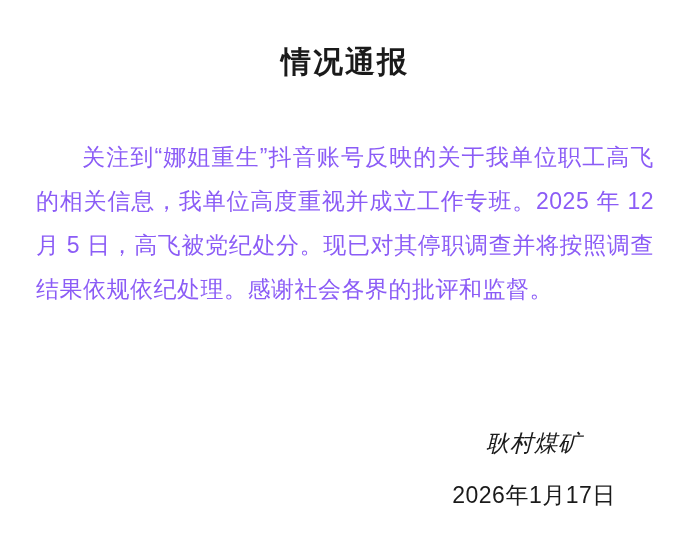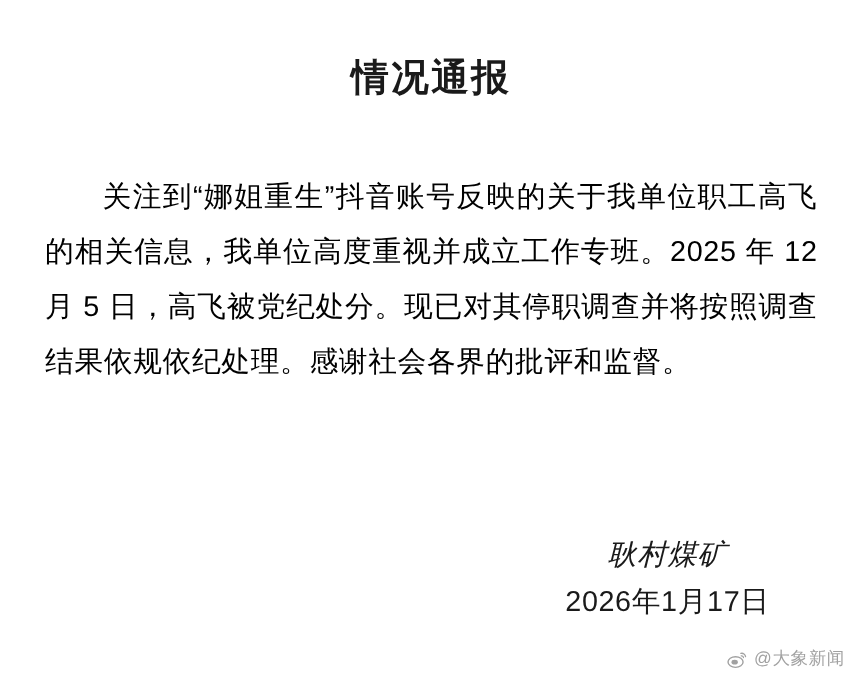--- a/index.html
+++ b/index.html
@@ -30,21 +30,21 @@
     margin: 0;
     padding-top: 42px;
   }
   .doc-body {
     margin: 0;
     padding: 52px 36px 0 36px;
   }
   .doc-paragraph {
     font-size: 23px;
     line-height: 44px;
-    color: #000000;
+    color: #8b5cf6;
     text-indent: 2em;
     text-align: justify;
     margin: 0;
     letter-spacing: 0.5px;
   }
   .signature-block {
     position: absolute;
     right: 56px;
     top: 424px;
     text-align: center;
@@ -55,21 +55,21 @@
     line-height: 38px;
     color: #1a1a1a;
     letter-spacing: 1px;
     font-style: italic;
   }
   .sig-date {
     font-size: 23px;
     line-height: 38px;
     color: #1a1a1a;
     letter-spacing: 0.5px;
-    margin-top: 0;
+    margin-top: 14px;
   }
   .watermark {
     position: absolute;
     right: 14px;
     bottom: 8px;
     display: flex;
     align-items: center;
     gap: 5px;
     opacity: 0.92;
   }
@@ -93,25 +93,14 @@
 
   <div class="doc-body">
     <p class="doc-paragraph">关注到“娜姐重生”抖音账号反映的关于我单位职工高飞的相关信息，我单位高度重视并成立工作专班。2025 年 12 月 5 日，高飞被党纪处分。现已对其停职调查并将按照调查结果依规依纪处理。感谢社会各界的批评和监督。</p>
   </div>
 
   <div class="signature-block">
     <div class="sig-org">耿村煤矿</div>
     <div class="sig-date">2026年1月17日</div>
   </div>
 
-  <div class="watermark">
-    <span class="weibo-icon-wrap">
-      <svg class="weibo-icon" viewBox="0 0 24 24" aria-hidden="true">
-        <ellipse cx="10.5" cy="15" rx="8.5" ry="6" fill="none" stroke="#9a9a9a" stroke-width="1.6"></ellipse>
-        <ellipse cx="9.5" cy="15.2" rx="3.6" ry="2.7" fill="#9a9a9a"></ellipse>
-        <path d="M16.5 5.2c2.6-0.6 5.1 1.1 5.3 3.7" fill="none" stroke="#9a9a9a" stroke-width="1.5" stroke-linecap="round"></path>
-        <path d="M16.9 8.1c1.2-0.3 2.4 0.5 2.5 1.8" fill="none" stroke="#9a9a9a" stroke-width="1.4" stroke-linecap="round"></path>
-      </svg>
-    </span>
-    <span class="watermark-text">@大象新闻</span>
-  </div>
 
 </div>
 
 </body></html>

